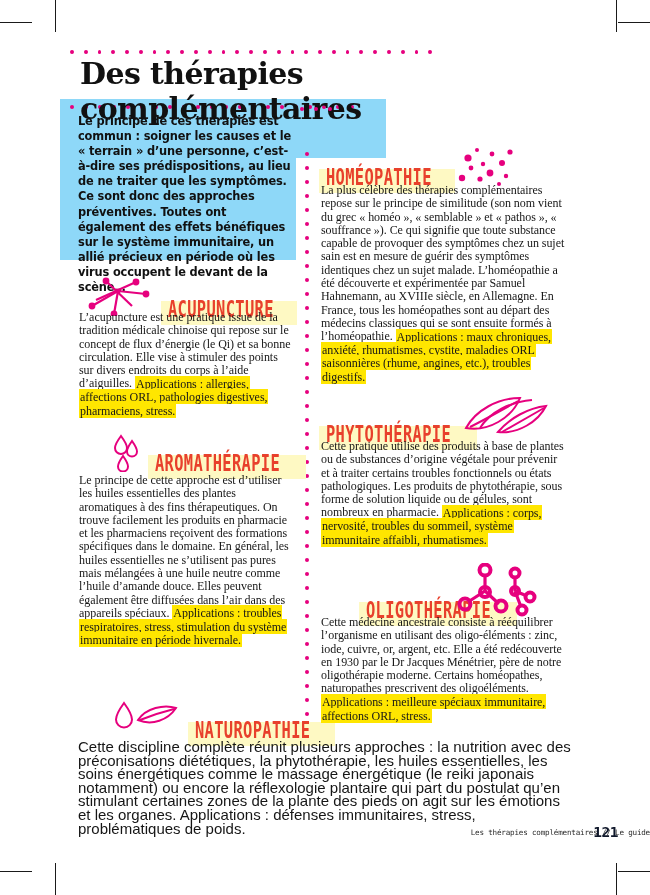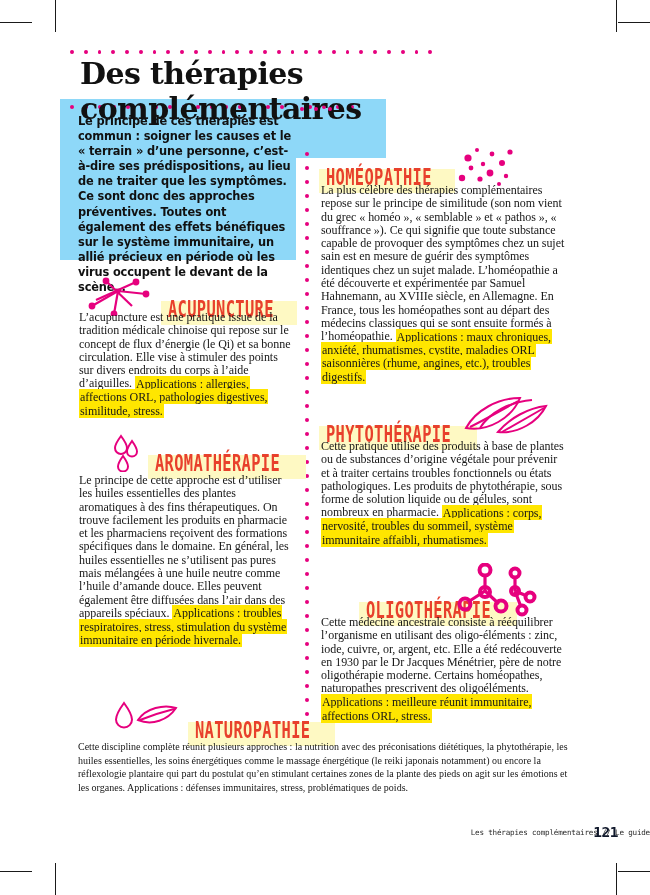--- a/index.html
+++ b/index.html
@@ -62,22 +62,22 @@
   }
   .body-txt .apps{
     background:#ffe600;
     box-decoration-break:clone;-webkit-box-decoration-break:clone;
     padding:0.5px 1px;
   }
 
   
   .wide-txt{
     position:absolute;left:78px;top:740px;width:494px;
-    font-family:Liberation Serif, serif;
-    font-size:10px;line-height:13.6px;color:#161616;
+    font-family:Liberation Sans, sans-serif;
+    font-size:15px;line-height:13.6px;color:#161616;
   }
 
   
   .footer{
     position:absolute;left:0;top:828px;width:650px;
     text-align:right;padding-right:35px;
     font-family:"DejaVu Sans Mono", monospace;
     font-size:7.6px;color:#2b2b2b;letter-spacing:-0.2px;
   }
   .folio{
@@ -230,21 +230,21 @@
         <circle cx="8" cy="30" r="3.4"></circle>
       <circle cx="30" cy="38" r="3.4"></circle>
         <circle cx="34" cy="15" r="2.6"></circle>
     </g>
   </svg>
   <div class="sec-head" style="left:161px;top:277px;text-align:center;">
     <span class="hl"><span>ACUPUNCTURE</span></span>
   </div>
   <div class="body-txt" style="left:79px;top:311px;width:216px;">
     <span>L’acupuncture est une pratique issue de la tradition médicale chinoise qui repose sur le concept de flux d’énergie (le Qi) et sa bonne circulation. Elle vise à stimuler des points sur divers endroits du corps à l’aide d’aiguilles.</span>
-    <span class="apps">Applications : allergies, affections ORL, pathologies digestives, similitude, stress.</span>
+    <span class="apps">Applications : allergies, affections ORL, pathologies digestives, pharmaciens, stress.</span>
   </div>
 
   <svg class="ico" style="left:110px;top:432px;" width="36" height="40" viewBox="0 0 36 40">
     <g stroke="#e6007e" stroke-width="2" fill="none">
       <path d="M11 4 C11 4 5 12 5 16 a6 6 0 0 0 12 0 C17 12 11 4 11 4 z"></path>
       <path d="M22 9 C22 9 17 16 17 19.5 a5 5 0 0 0 10 0 C27 16 22 9 22 9 z"></path>
       <path d="M13 24 C13 24 8 31 8 34.5 a5 5 0 0 0 10 0 C18 31 13 24 13 24 z"></path>
     </g>
   </svg>
   <div class="sec-head" style="left:148px;top:431px;">
@@ -329,19 +329,19 @@
       <circle cx="10" cy="41" r="5.5"></circle>
         <circle cx="46" cy="43" r="5.5"></circle>
       <circle cx="60" cy="10" r="4.5"></circle>
         <circle cx="60" cy="28" r="4"></circle>
       <circle cx="75" cy="34" r="4.5"></circle>
         <circle cx="67" cy="47" r="4.5"></circle>
     </g>
   </svg>
   <div class="body-txt" style="left:321px;top:616px;width:247px;">
     <span>Cette médecine ancestrale consiste à rééquilibrer l’organisme en utilisant des oligo-éléments : zinc, iode, cuivre, or, argent, etc. Elle a été redécouverte en 1930 par le Dr Jacques Ménétrier, père de notre oligothérapie moderne. Certains homéopathes, naturopathes prescrivent des oligoéléments.</span>
-    <span class="apps">Applications : meilleure réunit immunitaire, affections ORL, stress.</span>
+    <span class="apps">Applications : meilleure spéciaux immunitaire, affections ORL, stress.</span>
   </div>
 
   <div class="footer">Les thérapies complémentaires // Le guide</div>
   <div class="folio">121</div>
 
 </div>
 
 </body></html>

